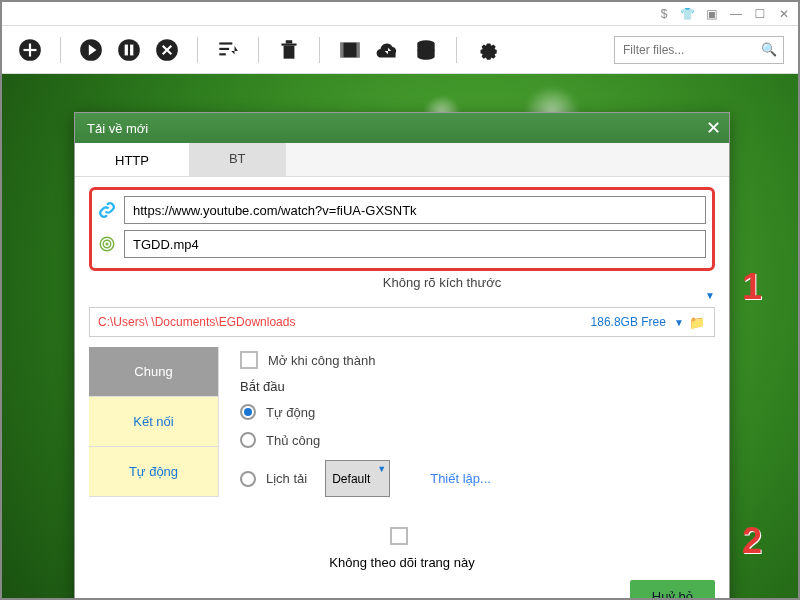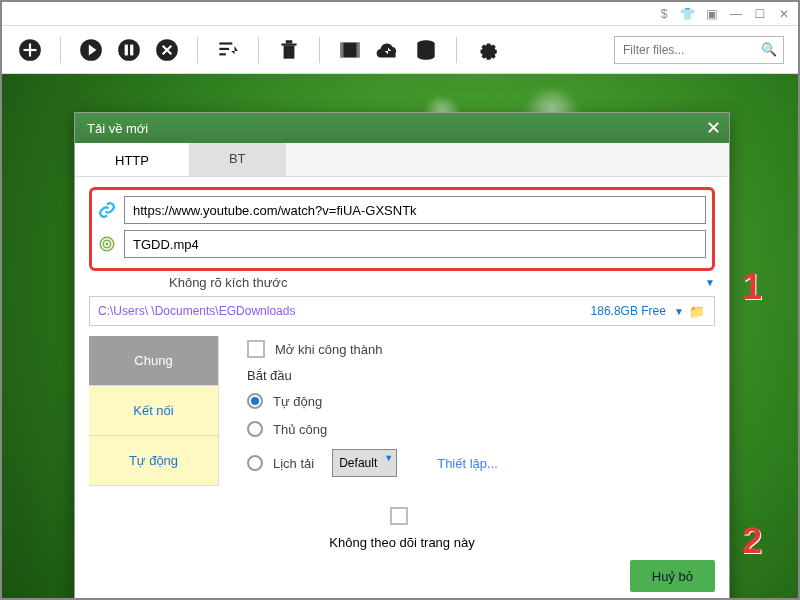--- a/index.html
+++ b/index.html
@@ -30,44 +30,44 @@
 .tabs .tab.active { background: #fff; border-top: 2px solid #fff; color: #000; }
 .tabs .tab.inactive { background: #e0e0e0; }
 
 .dlg-body { padding: 10px 14px 6px 14px; position: relative; }
 
 .red-box1 { border: 3px solid #e53935; border-radius: 6px; padding: 6px 6px 4px 6px; margin-bottom: 4px; position: relative; }
 .input-row { display: flex; align-items: center; gap: 8px; margin-bottom: 6px; }
 .input-row .icn { width: 18px; height: 18px; flex-shrink: 0; }
 .input-row input { flex: 1; height: 28px; border: 1px solid #888; padding: 0 8px; font-size: 13px; }
 
-.sizeline { display: flex; align-items: center; padding-left: 80px; margin: 4px 0 6px 0; font-size: 13px; color: #444; }
+.sizeline { display: flex; align-items: center; padding-left: 80px; margin: 4px 0 6px 0; font-size: 13px; color: #444; flex-direction: column; }
 .sizeline .drop { margin-left: auto; color: #1976d2; font-size: 10px; }
 
 .pathrow { display: flex; align-items: center; border: 1px solid #ccc; height: 30px; padding: 0 8px; margin-bottom: 10px; }
-.pathrow .path { flex: 1; font-size: 12px; color: #8b5cf6; white-space: nowrap; overflow: hidden; }
+.pathrow .path { flex: 1; font-size: 12px; color: #ef4444; white-space: nowrap; overflow: hidden; }
 .pathrow .free { color: #1976d2; font-size: 12px; margin: 0 8px; }
 .pathrow .caret { color: #1976d2; font-size: 10px; margin-right: 6px; }
 .pathrow .folder { color: #1976d2; }
 
-.midarea { display: flex; gap: 8px; }
+.midarea { display: flex; gap: 1px; }
 .sidetabs { width: 130px; }
 .sidetabs .stab { height: 50px; display: flex; align-items: center; justify-content: center; font-size: 13px; border-right: 1px solid #ddd; border-bottom: 1px solid #ddd; cursor: pointer; }
 .sidetabs .stab.active { background: #9e9e9e; color: #fff; }
 .sidetabs .stab.link { color: #1976d2; background: #fef9c3; }
 
 .optarea { flex: 1; padding: 4px 0 0 20px; font-size: 13px; color: #444; }
 .checkrow { display: flex; align-items: center; gap: 10px; margin-bottom: 10px; }
 .checkrow .cb { width: 18px; height: 18px; border: 2px solid #bbb; }
 .sectlabel { margin: 8px 0 10px 0; font-weight: 500; color: #333; }
 .radiorow { display: flex; align-items: center; gap: 10px; margin-bottom: 12px; }
 .radiorow .rb { width: 16px; height: 16px; border: 2px solid #999; border-radius: 50%; display: inline-flex; align-items: center; justify-content: center; }
 .radiorow .rb.checked::after { content: ""; width: 8px; height: 8px; border-radius: 50%; background: #1976d2; }
 .radiorow .sel { margin-left: 8px; }
-.radiorow select { height: 28px; border: 1px solid #888; background: #ddd; padding: 0 18px 0 6px; font-size: 12px; appearance: none; }
+.radiorow select { height: 37px; border: 1px solid #888; background: #ddd; padding: 0 18px 0 6px; font-size: 12px; appearance: none; }
 .radiorow .selwrap { position: relative; display: inline-block; }
 .radiorow .selwrap::after { content: "▼"; position: absolute; right: 4px; top: 4px; font-size: 9px; color: #1976d2; pointer-events: none; }
 .setuplink { margin-left: 30px; color: #3b82f6; }
 
 .footer { display: flex; align-items: center; padding: 12px 14px 16px 14px; gap: 10px; flex-direction: column; }
 .footer .cb { width: 18px; height: 18px; border: 2px solid #bbb; margin-right: 6px; }
 .footer .btn { height: 32px; padding: 0 22px; border: none; color: #0f172a; font-size: 13px; cursor: pointer; border-radius: 2px; }
 .footer .btn.cancel { background: #4caf50; margin-left: auto; }
 .footer .btn.ok { background: #4caf50; }
 .red-box2 { border: 3px solid #e53935; border-radius: 14px; padding: 2px; display: inline-block; }

